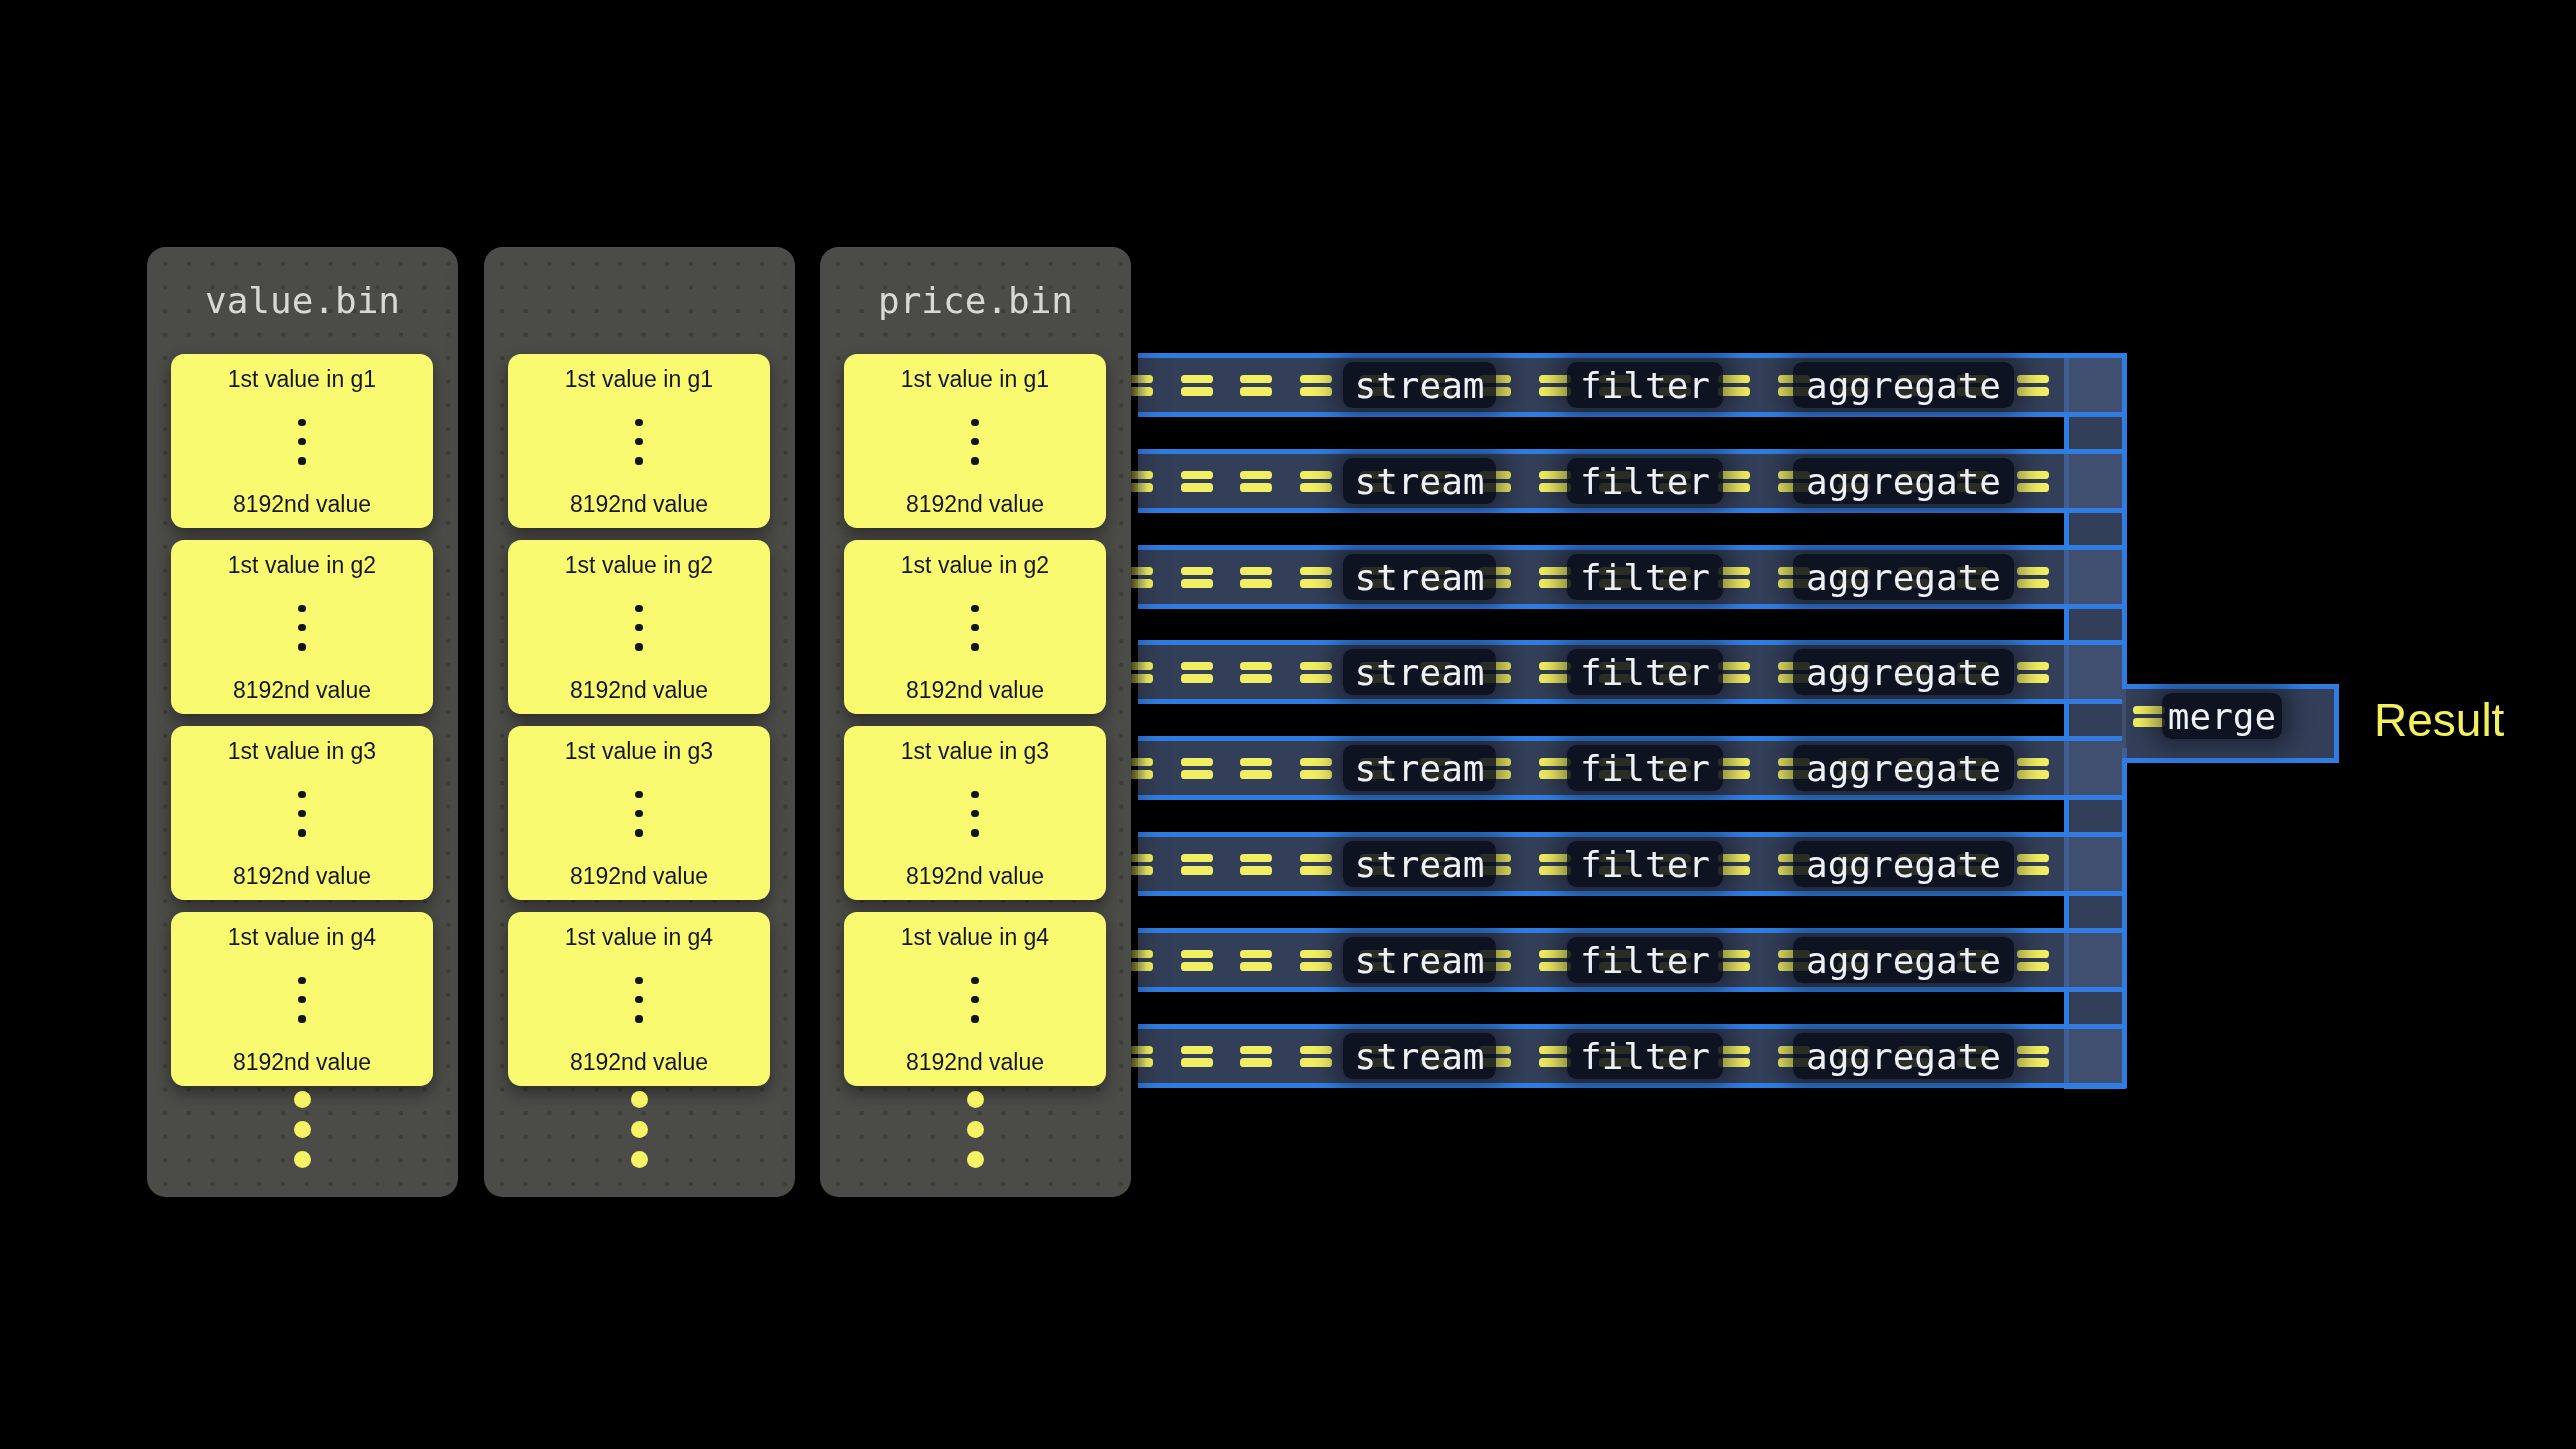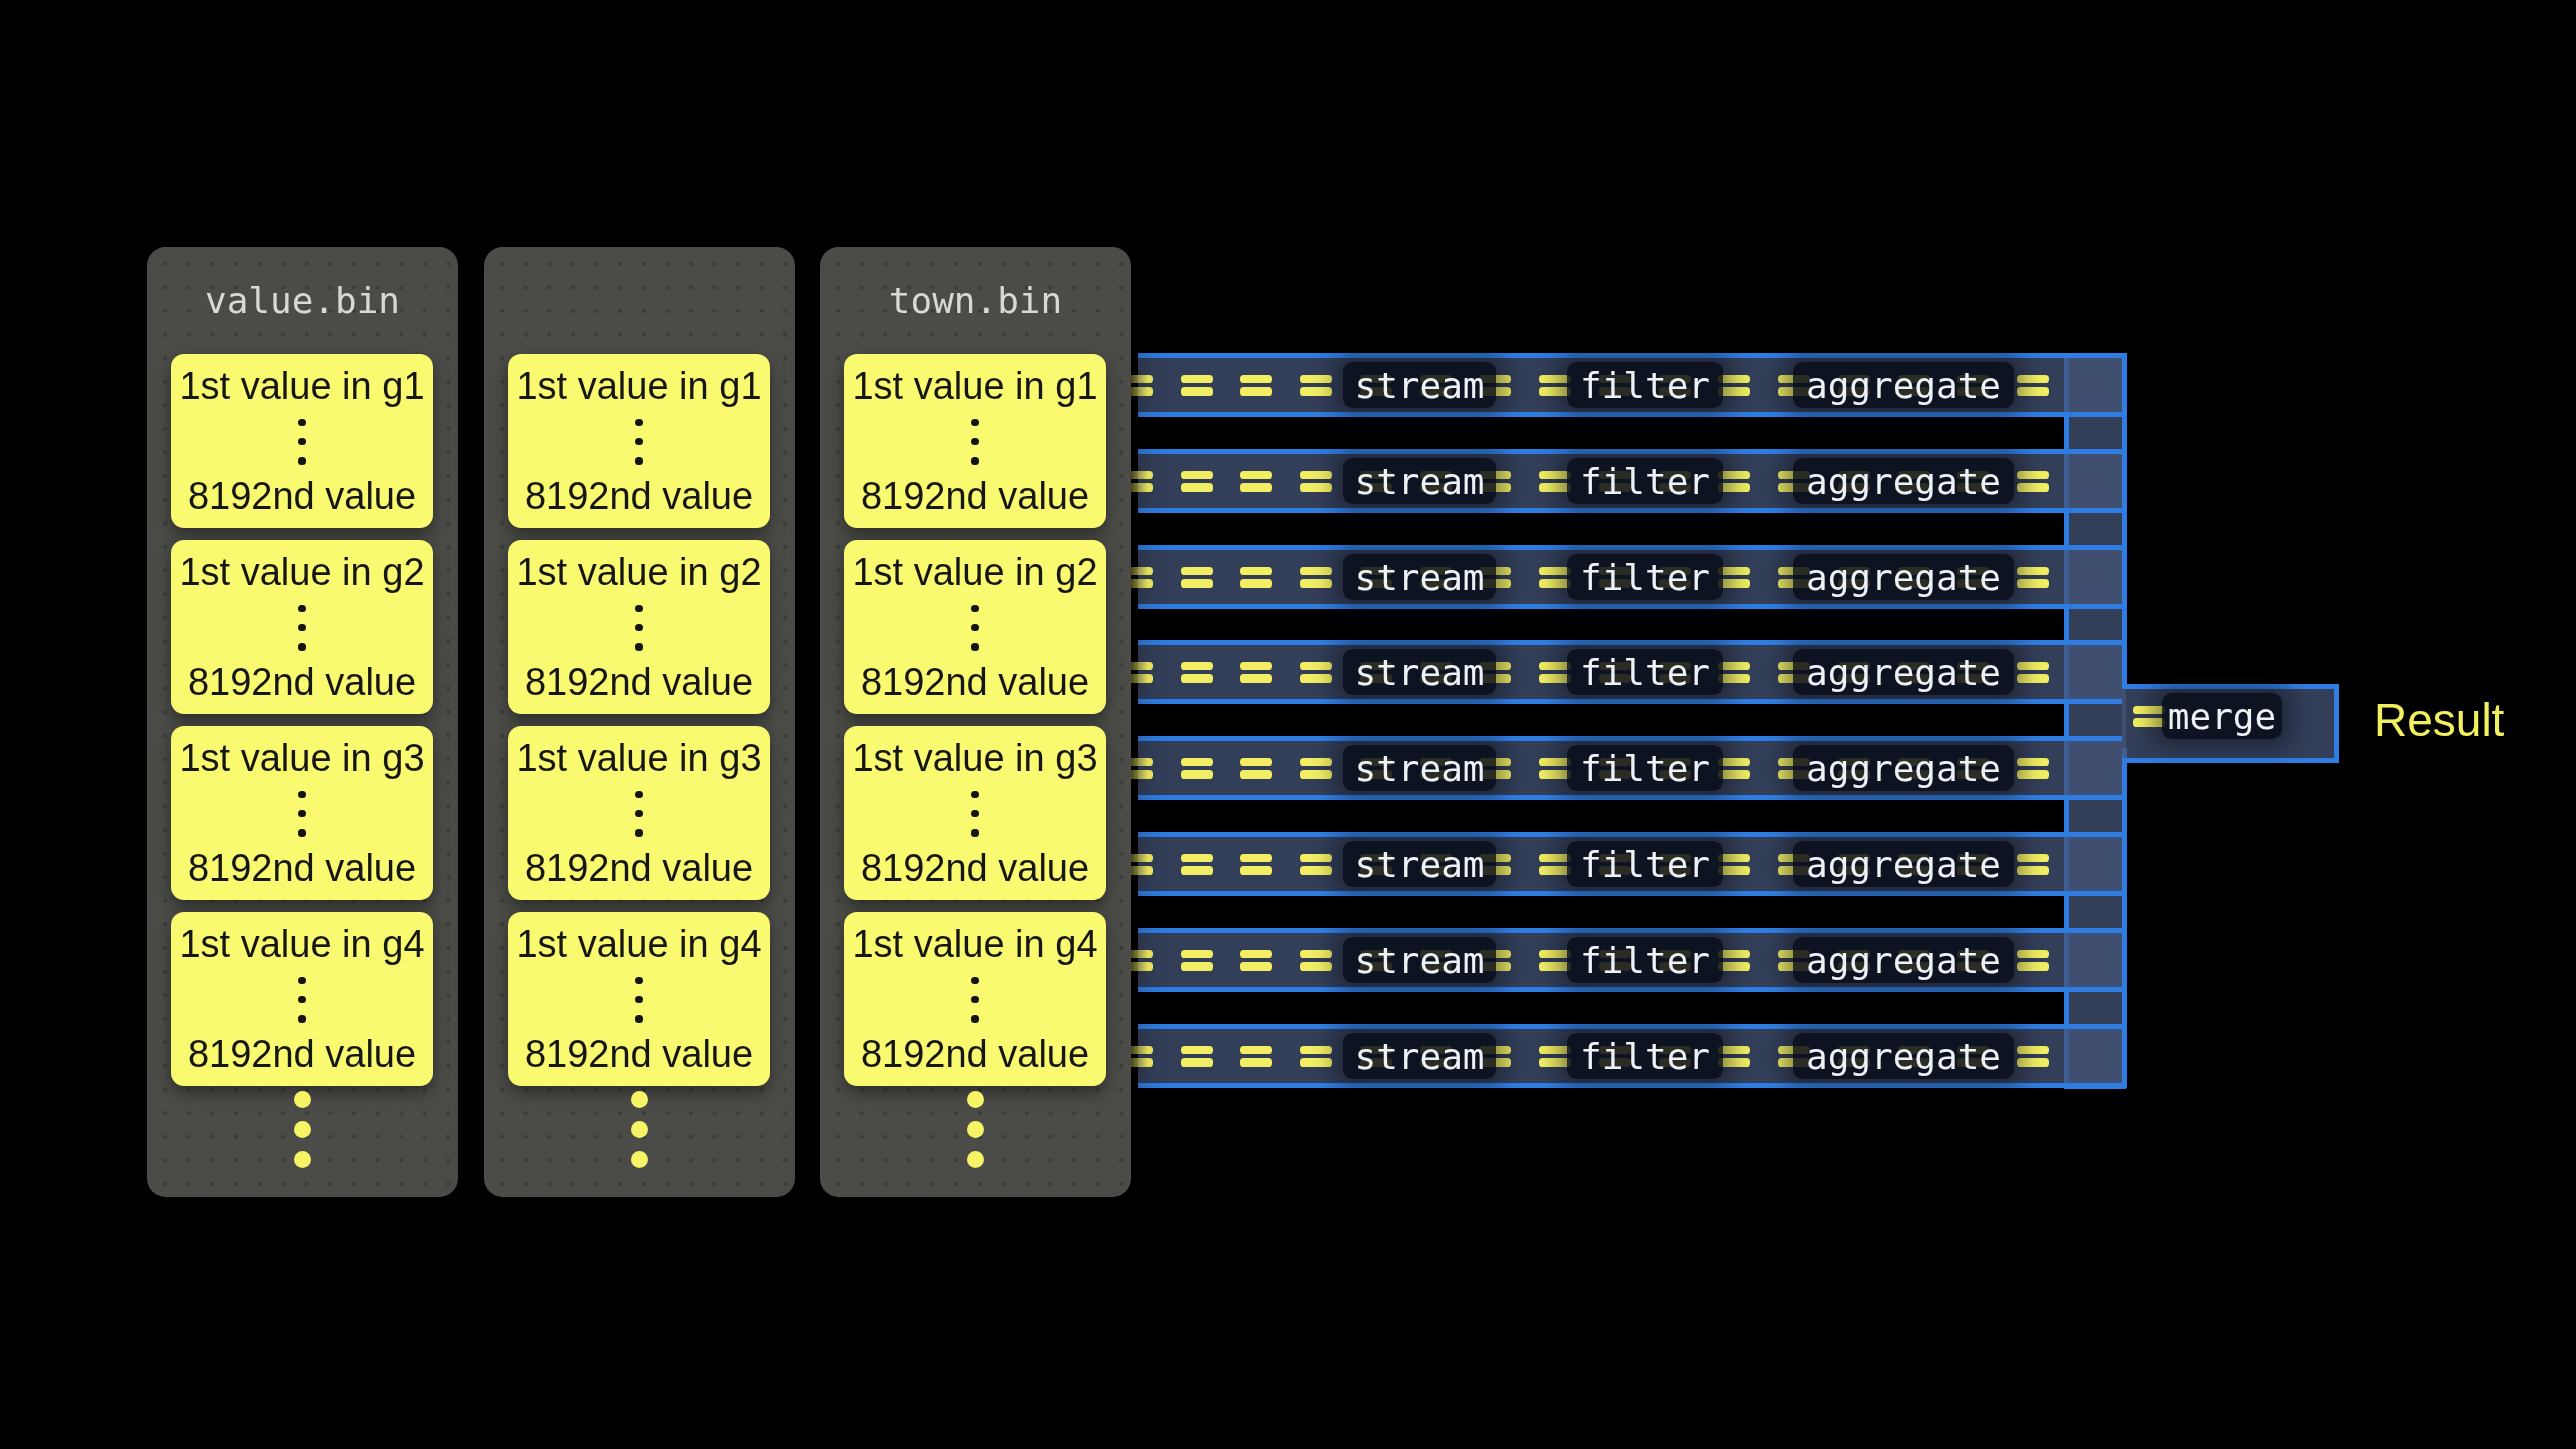--- a/index.html
+++ b/index.html
@@ -19,21 +19,21 @@
     background-color:var(--colbg);
     background-image:radial-gradient(circle, rgba(0,0,0,0.20) 1.9px, transparent 2.4px);
     background-size:23.6px 23.6px;background-position:6.4px 5px;
     box-shadow:0 11.4px 31.5px rgba(0,0,0,0.55);}
   .colhead{height:107px;display:flex;align-items:center;justify-content:center;
     font-family:"DejaVu Sans Mono",monospace;font-size:36px;color:#d8d9d5;}
   .cell{position:absolute;left:24px;width:262px;height:174px;background:var(--cellyellow);
     border-radius:13px;box-shadow:0 6.4px 15.7px rgba(0,0,0,0.40);
     display:flex;flex-direction:column;align-items:center;justify-content:space-between;
     padding:13px 7.2px 11.4px;box-sizing:border-box;}
-  .cline{font-size:38px;line-height:1.05;color:#161616;white-space:nowrap;}
+  .cline{font-size:23px;line-height:1.05;color:#161616;white-space:nowrap;}
   .cdots{display:flex;flex-direction:column;gap:12px;}
   .cdots i{width:7.2px;height:7.2px;border-radius:50%;background:#141414;}
   .bigdots{position:absolute;left:0;right:0;top:844px;display:flex;flex-direction:column;
     align-items:center;gap:13px;}
   .bigdots i{width:17px;height:17px;border-radius:50%;background:#f6f464;}
 
   
   .memory{position:absolute;left:1420px;top:186px;width:878px;height:1070px;border-radius:21.5px;
     background-color:var(--membg);
     background-image:
@@ -716,21 +716,21 @@
         </div>
         <div class="cline">8192nd value</div>
       </div>
       <div class="bigdots">
         <i></i>
         <i></i>
         <i></i>
       </div>
     </div>
     <div class="column" style="left: 820px;">
-      <div class="colhead">town.bin</div>
+      <div class="colhead">price.bin</div>
       <div class="cell" style="top: 107px;">
         <div class="cline">1st value in g1</div>
         <div class="cdots">
           <i></i>
           <i></i>
           <i></i>
         </div>
         <div class="cline">8192nd value</div>
       </div>
       <div class="cell" style="top: 293px;">

